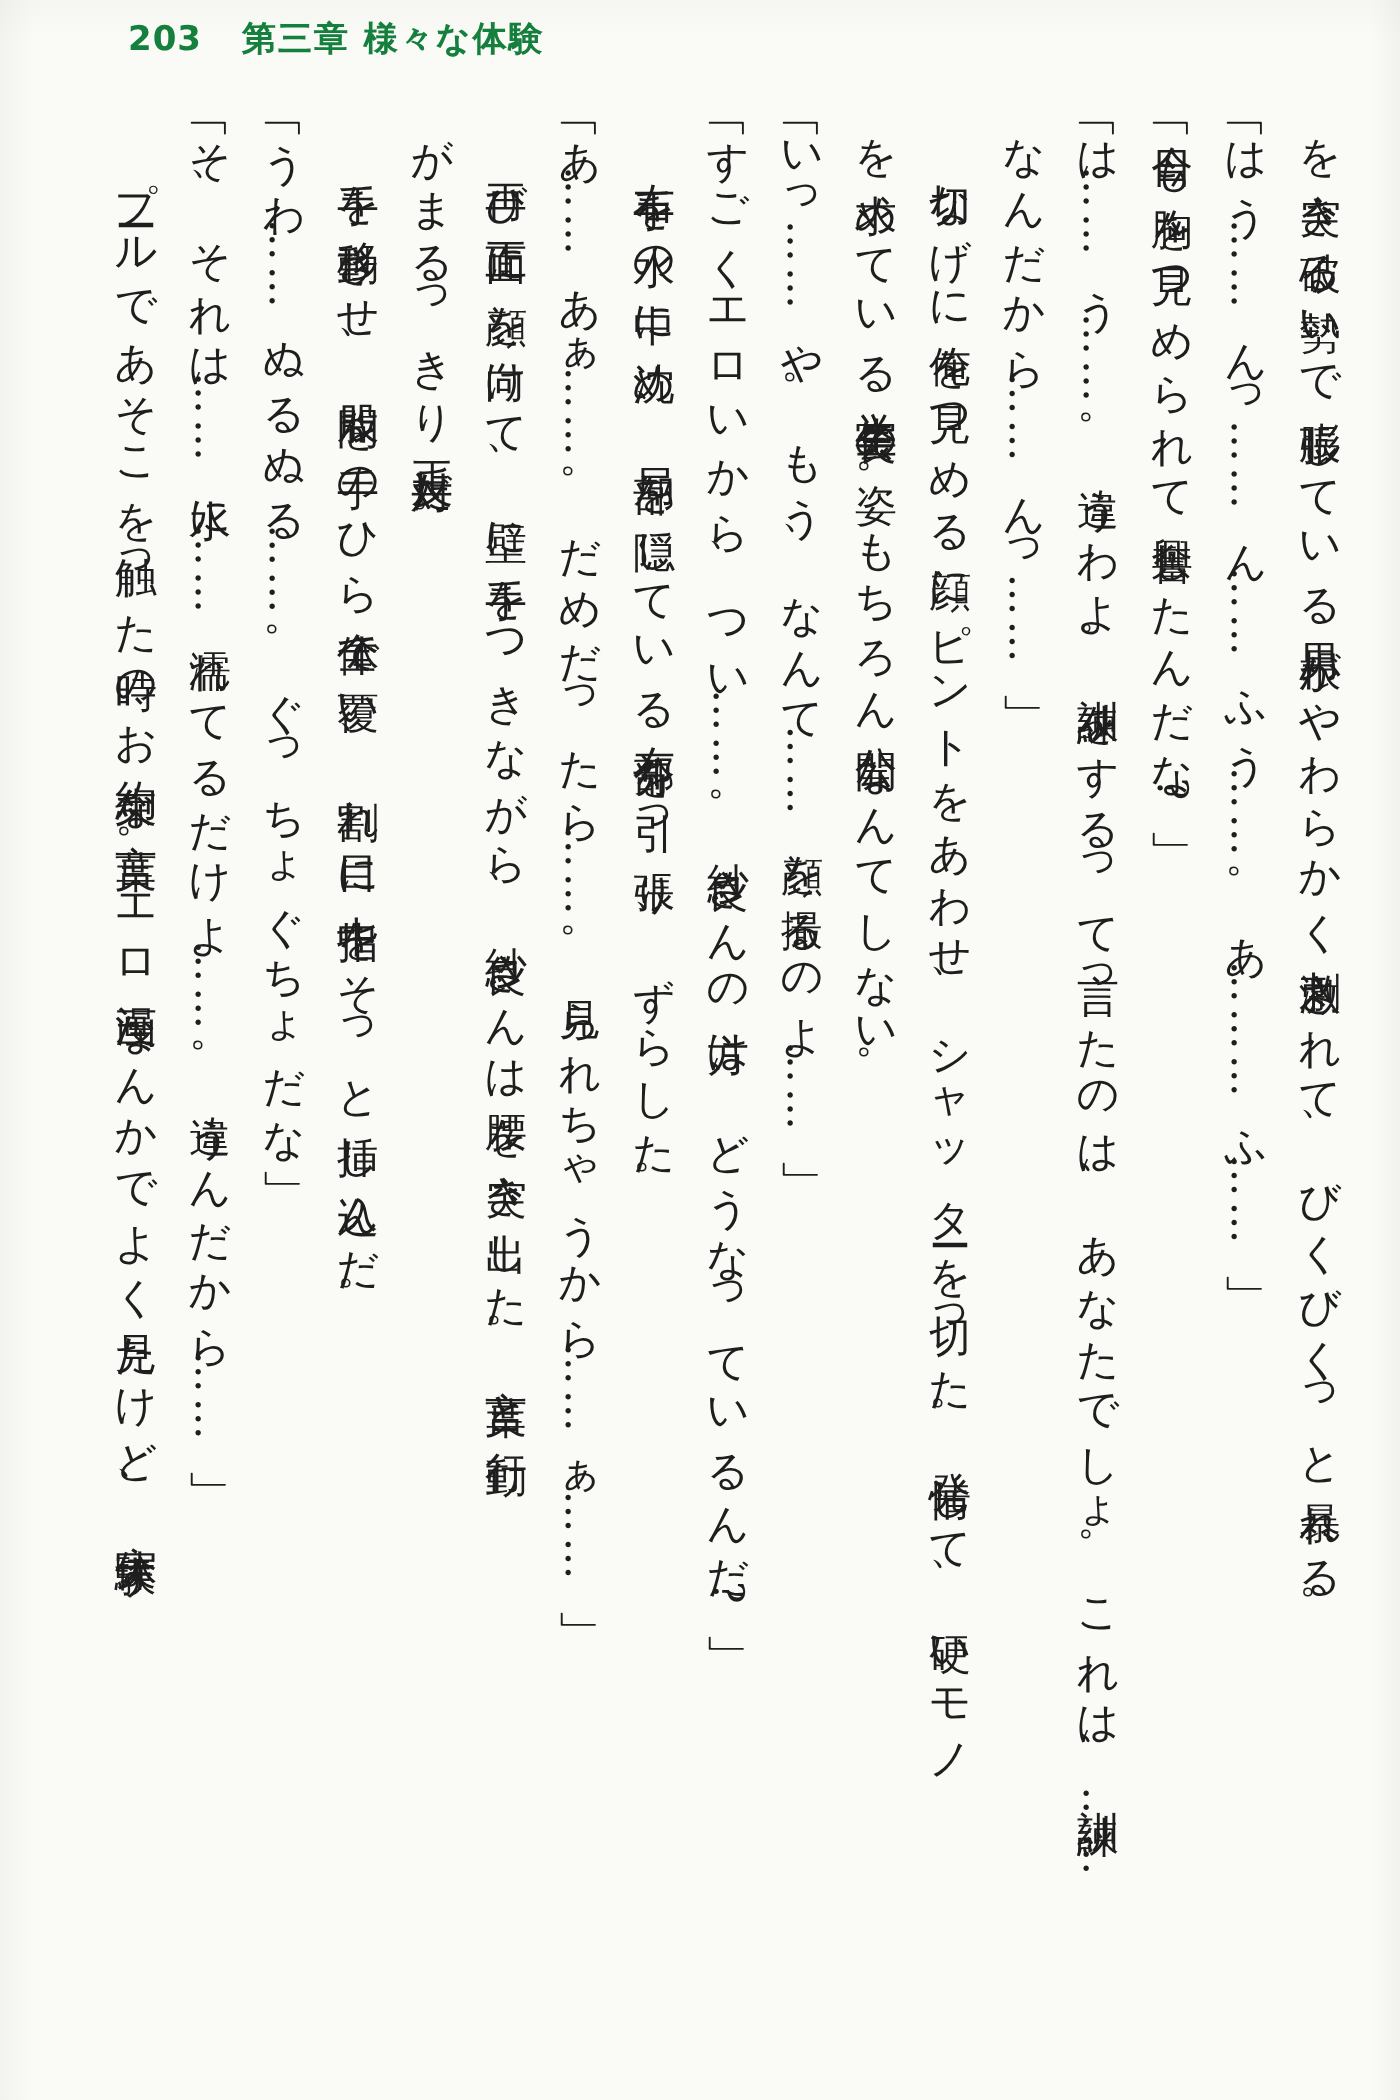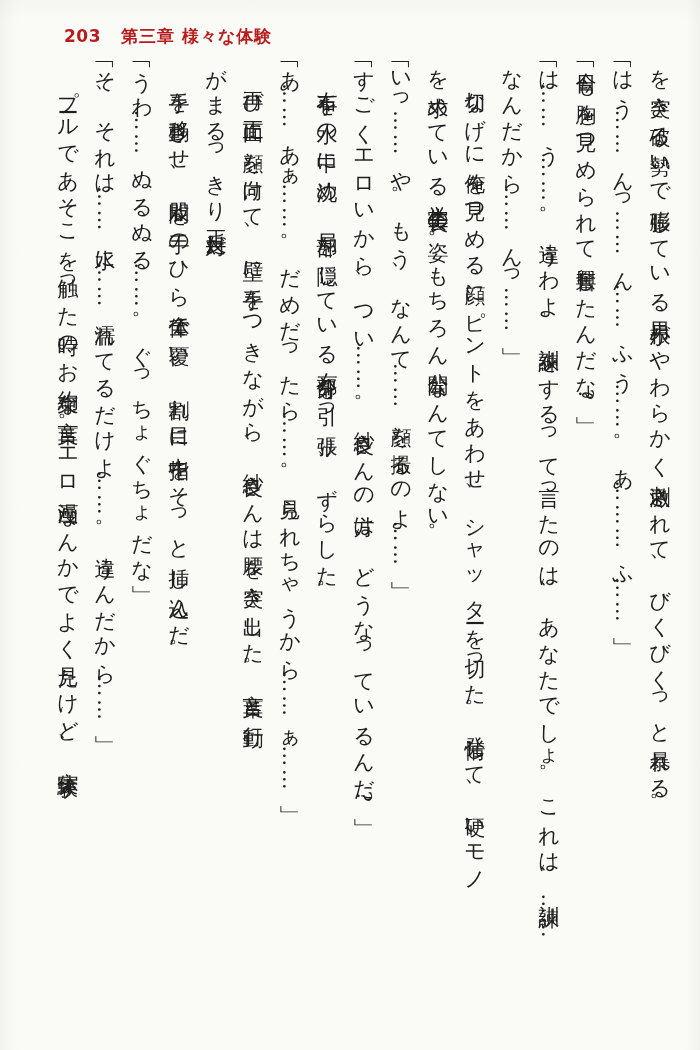--- a/index.html
+++ b/index.html
@@ -18,26 +18,26 @@
   .page-surface {
     position: absolute;
     inset: 0;
     background:
       linear-gradient(90deg, rgba(0,0,0,0.03) 0, rgba(0,0,0,0) 18px),
       linear-gradient(270deg, rgba(0,0,0,0.035) 0, rgba(0,0,0,0) 14px),
       linear-gradient(180deg, rgba(0,0,0,0.02) 0, rgba(0,0,0,0) 20px);
   }
   .page-header {
     position: absolute;
-    top: 25px;
+    top: 8px;
     left: 64px;
     font-family: "DejaVu Sans", sans-serif;
     font-size: 17px;
     font-weight: 600;
-    color: #b91c1c;
+    color: #15803d;
     letter-spacing: 0.5px;
     white-space: nowrap;
   }
   .page-number {
     margin-right: 20px;
   }
   .chapter-title {
     letter-spacing: 1px;
   }
   .page-body {

